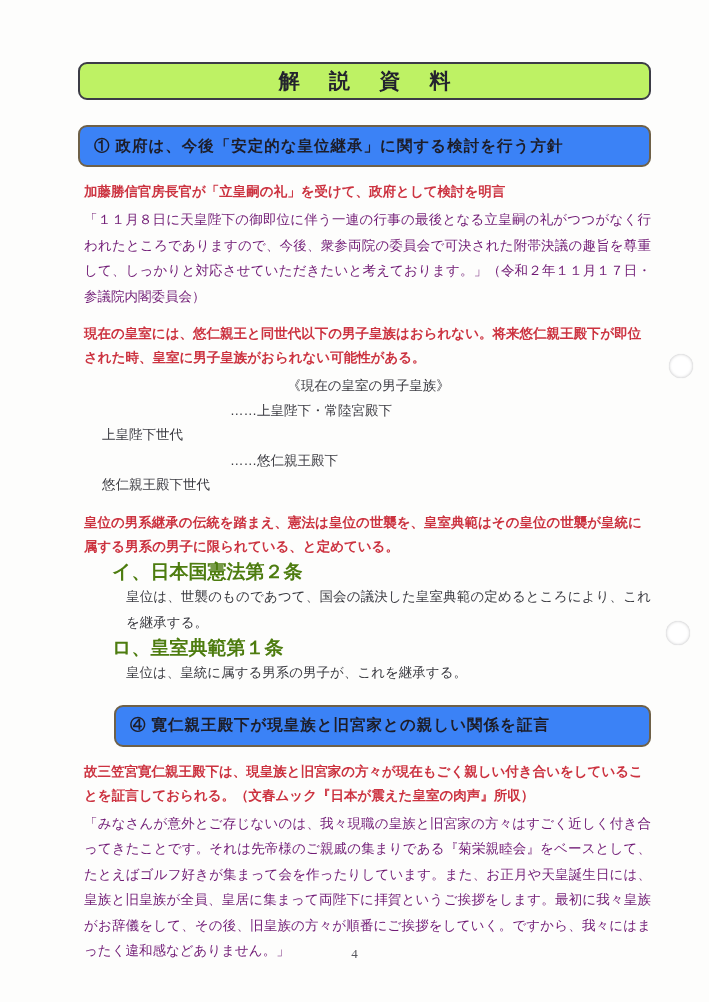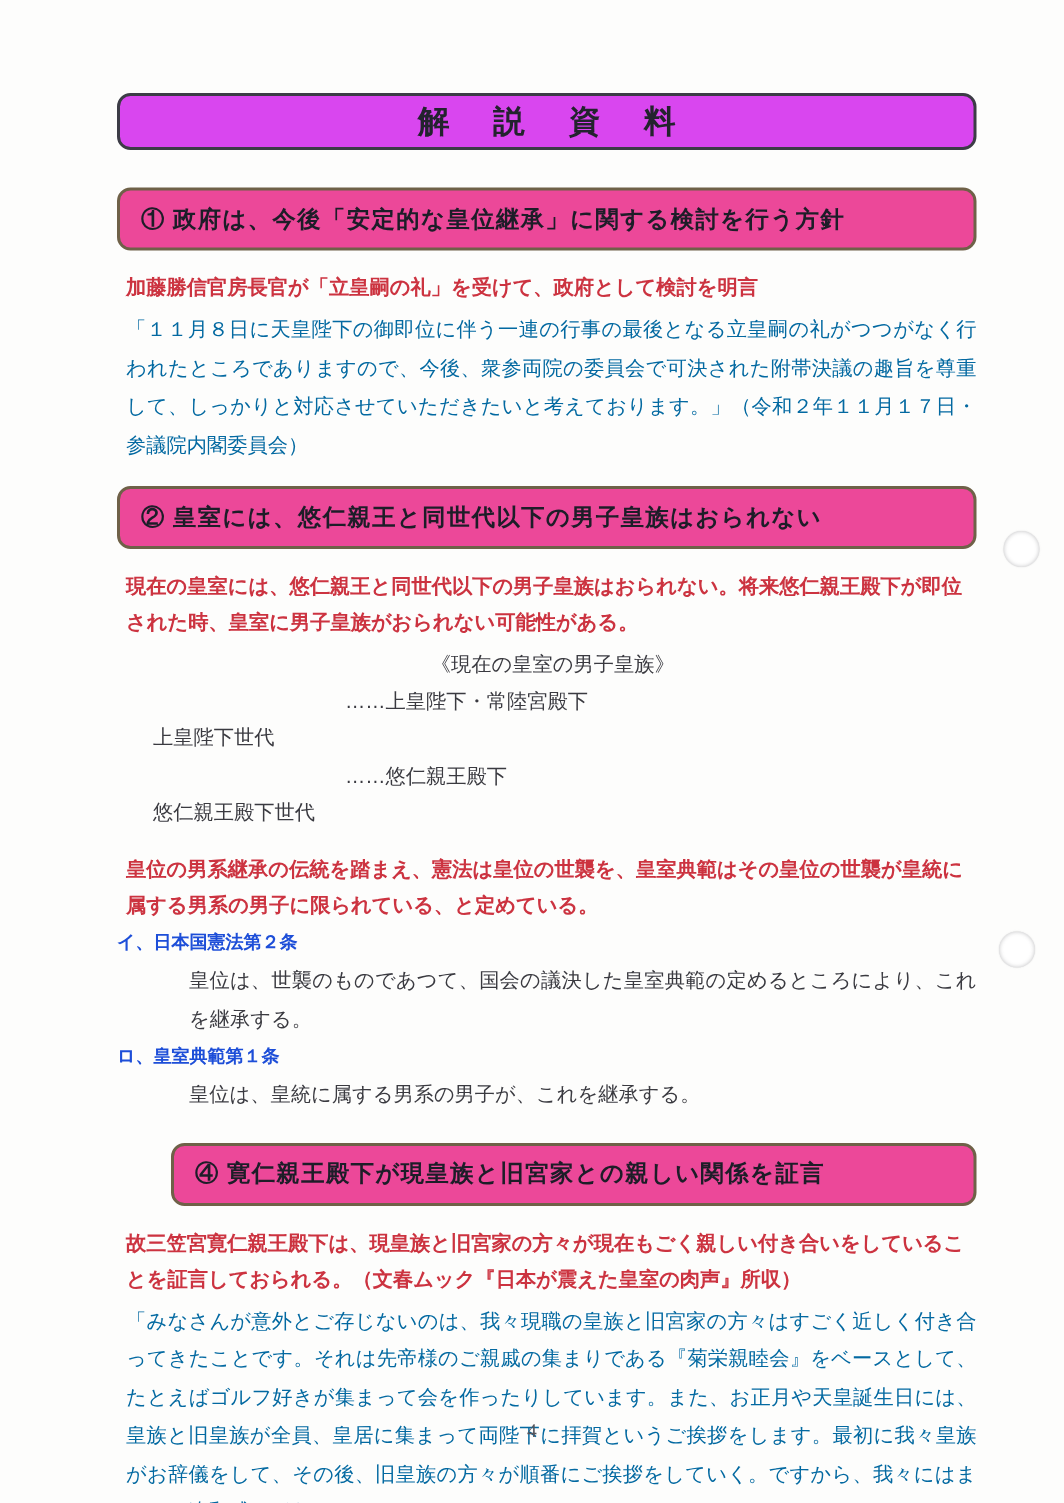--- a/index.html
+++ b/index.html
@@ -13,37 +13,37 @@
   }
   .page {
     position: absolute; inset: 0;
     padding: 0 58px 0 78px;
     box-sizing: border-box;
   }
   
   .title-box {
     margin-top: 62px;
     height: 34px;
-    background: #d946ef;
+    background: #bef264;
     border: 2px solid #3c3c46;
     border-radius: 9px;
     display: flex; align-items: center; justify-content: center;
   }
   .title-box .title-text {
     font-family: "Liberation Serif", "DejaVu Serif", serif;
     font-weight: bold;
     font-size: 21px;
     letter-spacing: 12px;
     color: #23232e;
     padding-left: 12px; 
   }
   
   .sec-box {
     height: 38px;
-    background: #ec4899;
+    background: #3b82f6;
     border: 2px solid #6f6148;
     border-radius: 9px;
     display: flex; align-items: center;
     padding-left: 14px;
     box-sizing: content-box;
   }
   .sec-box .sec-heading {
     font-family: "Liberation Serif", "DejaVu Serif", serif;
     font-weight: bold;
     font-size: 15.5px;
@@ -56,43 +56,44 @@
     color: #cc3340;
     font-weight: bold;
     font-size: 13.5px;
     line-height: 24px;
     margin: 13px 0 0 6px;
   }
   .para {
     font-size: 13.5px;
     line-height: 25.5px;
     margin: 3px 0 0 6px;
-    color: #0369a1;
+    color: #701a75;
     text-align: justify;
   }
   .list-title {
     font-size: 13.5px;
     line-height: 25px;
     margin: 3px 0 0 8px;
     color: #3a3a40;
     text-align: center;
   }
   .gen-row {
     display: flex;
     font-size: 13.5px;
     line-height: 26px;
     margin-left: 24px;
     color: #3a3a40;
   }
   .gen-row .gen-name { width: 128px; flex: 0 0 128px; margin-top: 24px; }
   .prov-label {
-    font-size: 12px;
+    font-size: 19px;
     font-weight: bold;
     line-height: 25px;
-    color: #1d4ed8;
+    margin-left: 34px;
+    color: #4d7c0f;
   }
   .prov-text {
     font-size: 13.5px;
     line-height: 25.5px;
     margin-left: 48px;
     color: #3a3a40;
     text-align: justify;
   }
   .page-number {
     position: absolute;
@@ -127,23 +128,20 @@
   <div class="title-box">
     <span class="title-text">解 説 資 料</span>
   </div>
 
   <div class="sec-box mt-box1">
     <span class="sec-heading">① 政府は、今後「安定的な皇位継承」に関する検討を行う方針</span>
   </div>
   <div class="lead">加藤勝信官房長官が「立皇嗣の礼」を受けて、政府として検討を明言</div>
   <div class="para">「１１月８日に天皇陛下の御即位に伴う一連の行事の最後となる立皇嗣の礼がつつがなく行われたところでありますので、今後、衆参両院の委員会で可決された附帯決議の趣旨を尊重して、しっかりと対応させていただきたいと考えております。」（令和２年１１月１７日・参議院内閣委員会）</div>
 
-  <div class="sec-box mt-box2">
-    <span class="sec-heading">② 皇室には、悠仁親王と同世代以下の男子皇族はおられない</span>
-  </div>
   <div class="lead">現在の皇室には、悠仁親王と同世代以下の男子皇族はおられない。将来悠仁親王殿下が即位された時、皇室に男子皇族がおられない可能性がある。</div>
   <div class="list-title">《現在の皇室の男子皇族》</div>
   <div class="gen-row">
     <span class="gen-name">上皇陛下世代</span>
     <span class="gen-members">……上皇陛下・常陸宮殿下</span>
   </div>
   <div class="gen-row">
     <span class="gen-name">悠仁親王殿下世代</span>
     <span class="gen-members">……悠仁親王殿下</span>
   </div>

